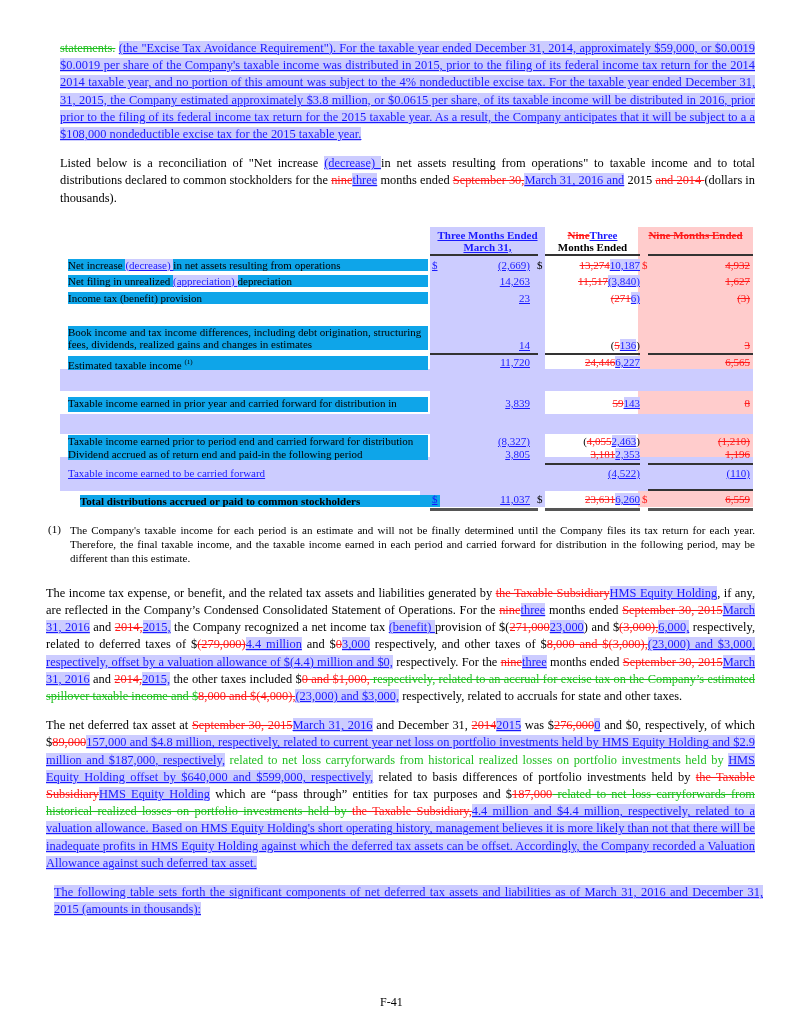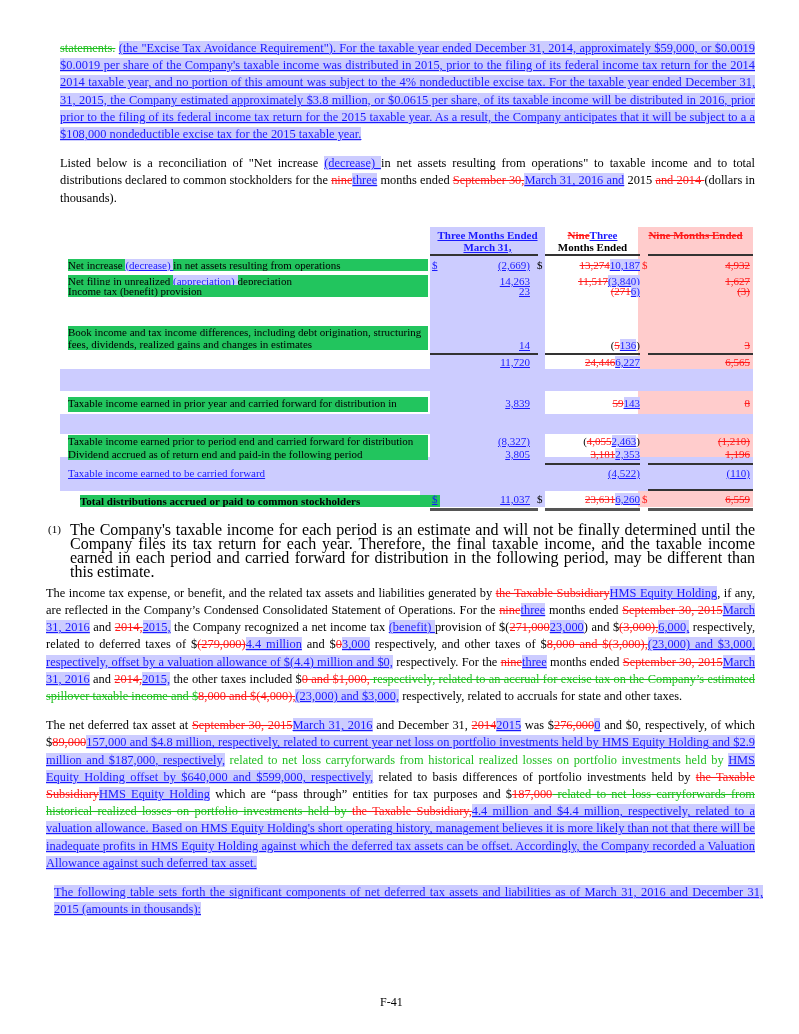--- a/index.html
+++ b/index.html
@@ -14,28 +14,28 @@
   .p1 { margin-bottom: 12px; }
   .p2 { margin-bottom: 12px; }
 
   
   .tbl { position: relative; width: 695px; height: 290px; font-size: 11px; }
   .col-blue { position: absolute; left: 370px; width: 115px; top: 8px; height: 240px; background: #ccccff; }
   .col-pink { position: absolute; left: 578px; width: 115px; top: 8px; height: 240px; background: #ffcccc; }
   .band { position: absolute; left: 0; width: 693px; background: #ccccff; }
   .hdr { position: absolute; top: 10px; text-align: center; font-weight: bold; font-size: 11px; line-height: 12px; }
   .row { position: absolute; left: 0; width: 695px; height: 14px; }
-  .lbl { position: absolute; left: 8px; width: 360px; font-size: 11px; line-height: 12px; background: #22c55e; }
+  .lbl { position: absolute; left: 8px; width: 360px; font-size: 11px; line-height: 12px; background: #0ea5e9; }
   .cell { position: absolute; text-align: right; font-size: 11px; line-height: 12px; }
   .c1 { left: 380px; width: 90px; }
   .c2 { left: 488px; width: 92px; }
   .c3 { left: 590px; width: 100px; }
   .dollar { position: absolute; font-size: 11px; line-height: 12px; }
   .rule { position: absolute; height: 2px; background: #333; }
-  .footnote { position: absolute; font-size: 16px; line-height: 14px; text-align: justify; font-family: Liberation Serif, serif; }
+  .footnote { position: absolute; font-size: 11px; line-height: 14px; text-align: justify; font-family: Liberation Serif, serif; }
   .pagenum { position: absolute; left: 380px; top: 995px; font-size: 12px; }
 </style>
 </head>
 <body>
 
 <div class="page">
 
   <p class="p1">
     <span class="delg">statements.</span>
     <span class="ins">(the "Excise Tax Avoidance Requirement"). For the taxable year ended December 31, 2014, approximately $59,000, or $0.0019 $0.0019 per share of the Company's taxable income was distributed in 2015, prior to the filing of its federal income tax return for the 2014 2014 taxable year, and no portion of this amount was subject to the 4% nondeductible excise tax. For the taxable year ended December 31, 31, 2015, the Company estimated approximately $3.8 million, or $0.0615 per share, of its taxable income will be distributed in 2016, prior prior to the filing of its federal income tax return for the 2015 taxable year. As a result, the Company anticipates that it will be subject to a a $108,000 nondeductible excise tax for the 2015 taxable year.</span>
@@ -75,39 +75,40 @@
       <span class="cell c3 del">4,932</span>
     </div>
 
     <div class="row" style="top:56px;">
       <div class="lbl"><span>Net filing in unrealized </span><span class="ins">(appreciation) </span><span>depreciation</span></div>
       <span class="cell c1 ins" style="background:none;">14,263</span>
       <span class="cell c2"><span class="del">11,517</span><span class="ins">(3,840)</span></span>
       <span class="cell c3 del">1,627</span>
     </div>
 
-    <div class="row" style="top:66px;">
+    <div class="row" style="top:73px;">
       <div class="lbl">Income tax (benefit) provision</div>
       <span class="cell c1 ins" style="background:none;">23</span>
       <span class="cell c2"><span class="del">(271</span><span class="ins">6)</span></span>
       <span class="cell c3 del">(3)</span>
     </div>
 
 
     <div class="row" style="top:107px;height:26px;">
       <div class="lbl">Book income and tax income differences, including debt origination, structuring fees, dividends, realized gains and changes in estimates</div>
       <span class="cell c1 ins" style="top:13px;background:none;">14</span>
       <span class="cell c2" style="top:13px;"><span>(</span><span class="del">5</span><span class="ins">136</span><span>)</span></span>
       <span class="cell c3 del" style="top:13px;">3</span>
     </div>
     <div class="rule" style="left:370px;top:134px;width:108px;"></div>
     <div class="rule" style="left:485px;top:134px;width:95px;"></div>
     <div class="rule" style="left:588px;top:134px;width:105px;"></div>
 
     <div class="row" style="top:137px;">
+      <div class="lbl"><span>Estimated taxable income</span> <sup style="font-size:7px;">(1)</sup></div>
       <span class="cell c1 ins" style="background:none;">11,720</span>
       <span class="cell c2"><span class="del">24,446</span><span class="ins">6,227</span></span>
       <span class="cell c3 del">6,565</span>
     </div>
 
     <div class="row" style="top:178px;height:15px;overflow:hidden;">
       <div class="lbl" style="height:15px;overflow:hidden;">Taxable income earned in prior year and carried forward for distribution in current year</div>
       <span class="cell c1 ins" style="background:none;">3,839</span>
       <span class="cell c2" style="background:#fff;"><span class="del">59</span><span class="ins">143</span></span>
       <span class="cell c3 del">8</span>

